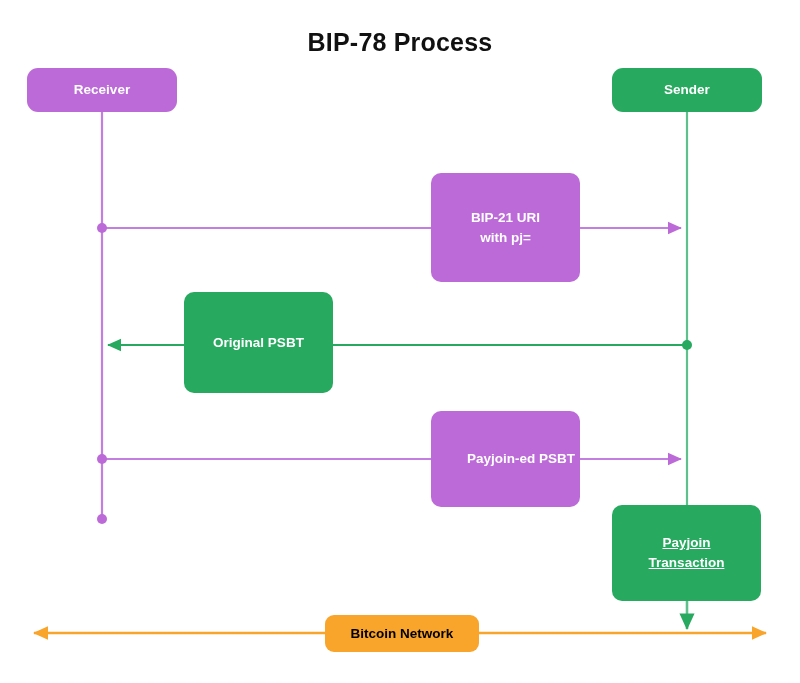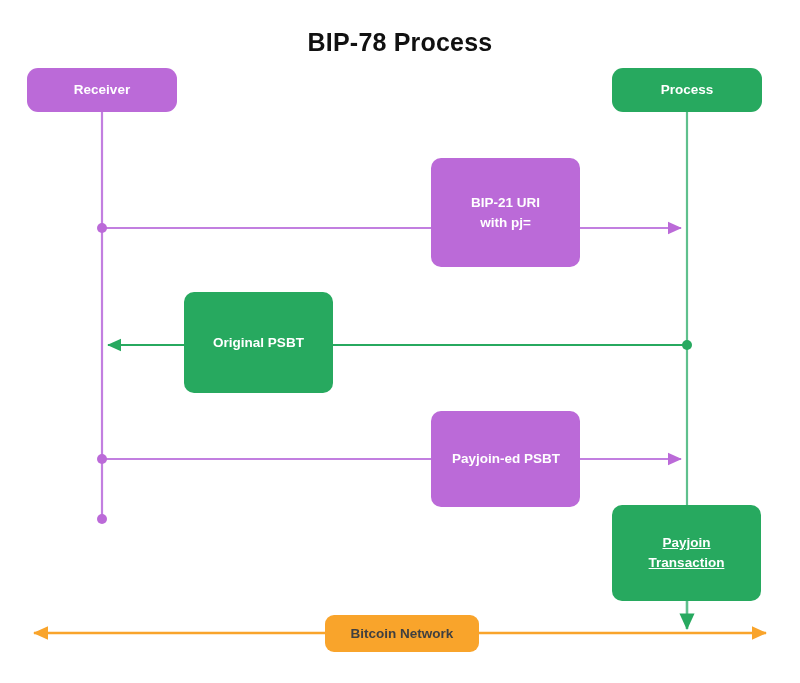--- a/index.html
+++ b/index.html
@@ -42,34 +42,34 @@
     box-sizing: border-box;
     display: flex;
     align-items: center;
     justify-content: center;
     text-align: center;
     color: #ffffff;
     font-size: 13.5px;
     font-weight: bold;
     line-height: 1.45;
     border-radius: 10px;
-    padding: 4px 20px;
+    padding: 4px 5px;
   }
   .node .node-label {
     display: block;
     white-space: pre-line;
   }
   .node-actor {
     border-radius: 11px;
   }
   .node-purple { background: #bb6ad8; }
   .node-green  { background: #27a95f; }
   .node-orange {
     background: #f9a42b;
-    color: #404040;
+    color: #000000;
     border-radius: 9px;
   }
 </style>
 </head>
 <body>
 
 <div id="canvas">
 
   <div class="title">BIP-78 Process</div>
 
@@ -106,24 +106,24 @@
     <line x1="687" y1="601" x2="687" y2="629" stroke="#5fc08d" stroke-width="2.6" marker-end="url(#arrow-green)"></line>
 
     <line x1="34" y1="633" x2="766" y2="633" stroke="#f9a42b" stroke-width="2.4" marker-start="url(#arrow-orange-start)" marker-end="url(#arrow-orange-end)"></line>
   </svg>
 
   <div class="node node-actor node-purple" style="left:27px; top:68px; width:150px; height:44px;">
     <span class="node-label">Receiver</span>
   </div>
 
   <div class="node node-actor node-green" style="left:612px; top:68px; width:150px; height:44px;">
-    <span class="node-label">Process</span>
+    <span class="node-label">Sender</span>
   </div>
 
-  <div class="node node-purple" style="left:431px; top:158px; width:149px; height:109px;">
+  <div class="node node-purple" style="left:431px; top:173px; width:149px; height:109px;">
     <span class="node-label">BIP-21 URI
 with pj=</span>
   </div>
 
   <div class="node node-green" style="left:184px; top:292px; width:149px; height:101px;">
     <span class="node-label">Original PSBT</span>
   </div>
 
   <div class="node node-purple" style="left:431px; top:411px; width:149px; height:96px;justify-content:flex-end;">
     <span class="node-label">Payjoin-ed PSBT</span>

